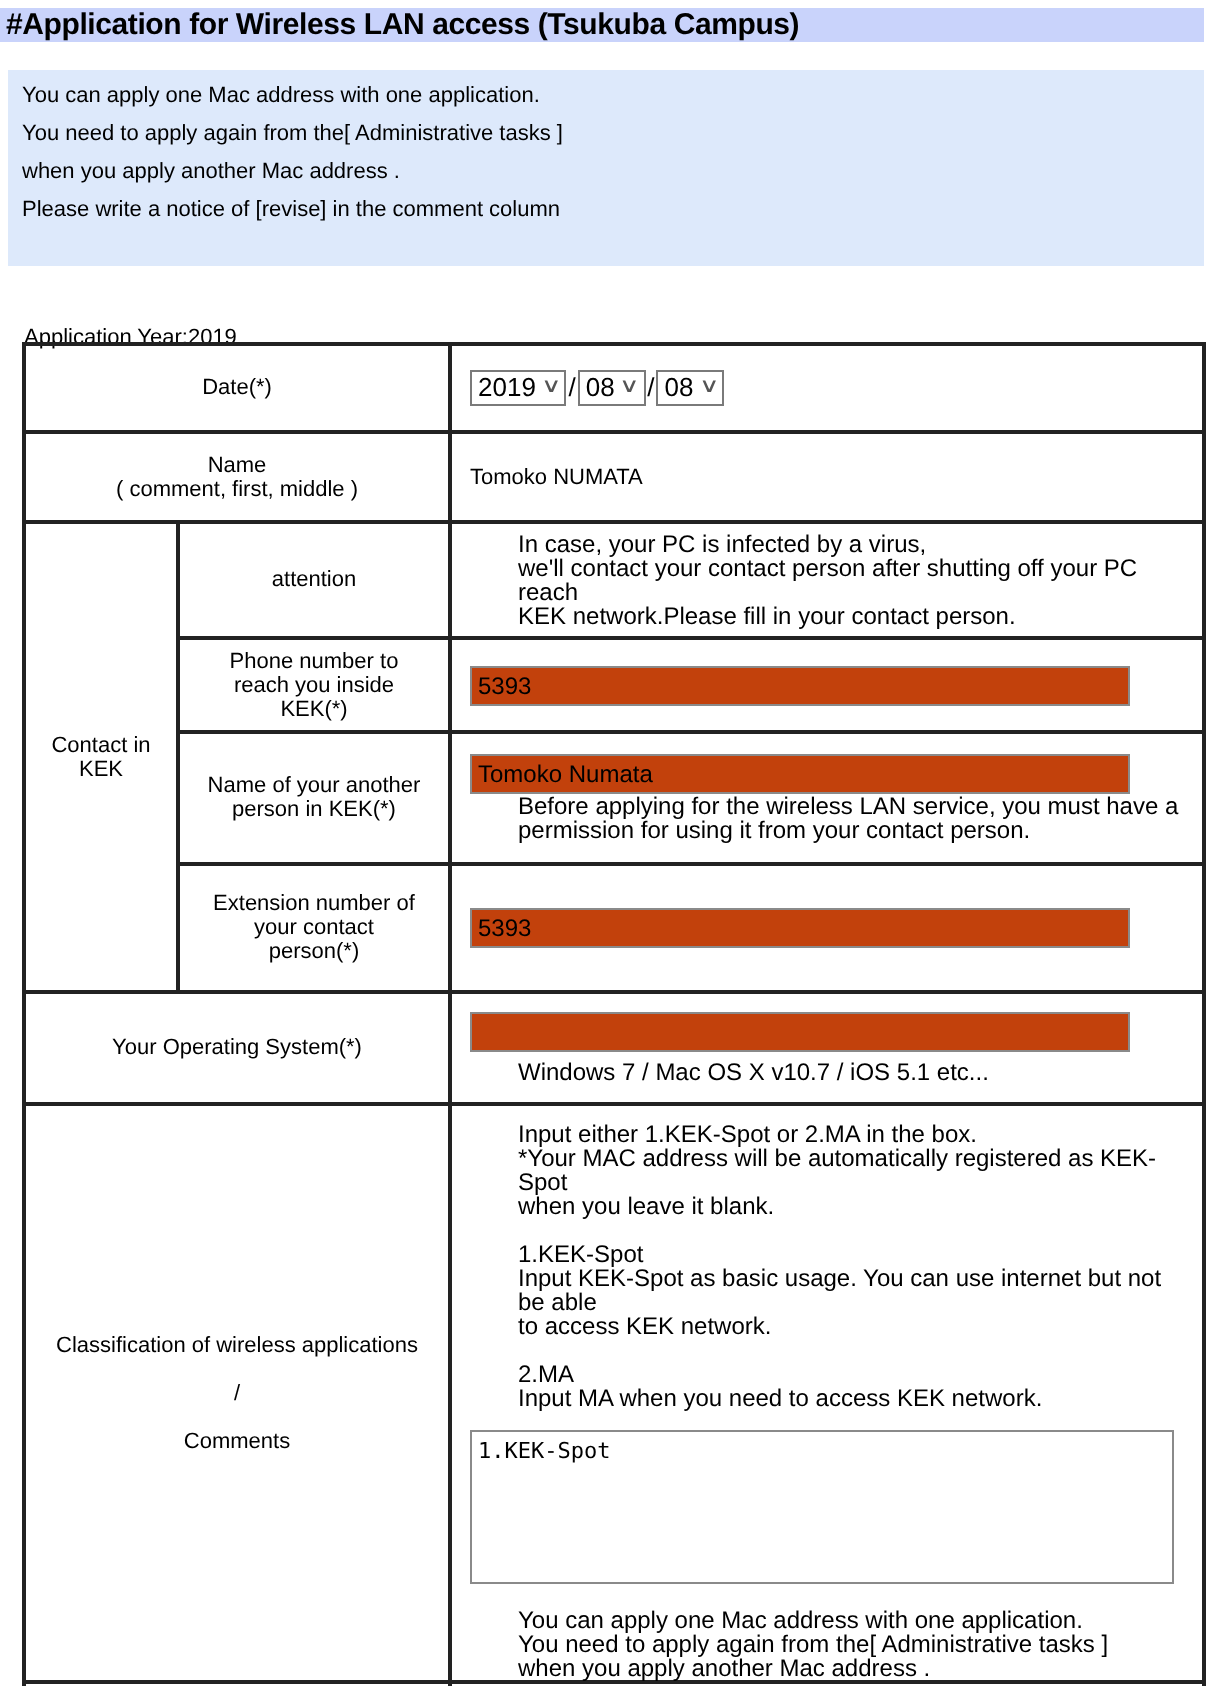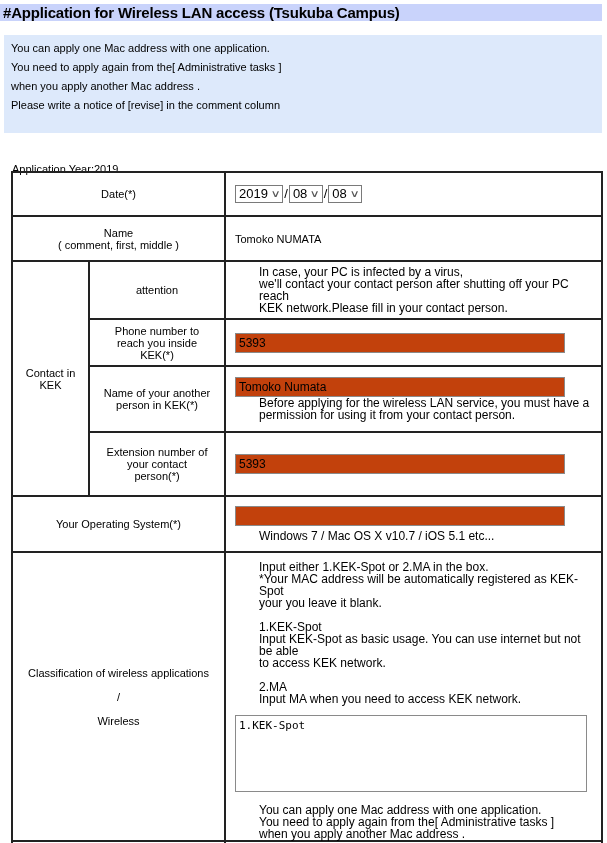--- a/index.html
+++ b/index.html
@@ -133,26 +133,26 @@
     <td class="val">
       <div class="txt"></div>
       <div class="hint" style="margin-top:4px">Windows 7 / Mac OS X v10.7 / iOS 5.1 etc...</div>
     </td>
   </tr>
 
   <tr style="height:279px">
     <td class="lbl" colspan="2">
       <div>Classification of wireless applications</div>
       <div style="margin-top:12px">/</div>
-      <div style="margin-top:12px">Wireless</div>
+      <div style="margin-top:12px">Comments</div>
     </td>
     <td class="val" style="padding-top:8px;border-radius:30px;">
       <div class="hint">Input either 1.KEK-Spot or 2.MA in the box.</div>
       <div class="hint">*Your MAC address will be automatically registered as KEK-Spot</div>
-      <div class="hint">your you leave it blank.</div>
+      <div class="hint">when you leave it blank.</div>
       <div class="gap"></div>
       <div class="hint">1.KEK-Spot</div>
       <div class="hint">Input KEK-Spot as basic usage. You can use internet but not be able</div>
       <div class="hint">to access KEK network.</div>
       <div class="gap"></div>
       <div class="hint">2.MA</div>
       <div class="hint">Input MA when you need to access KEK network.</div>
       <div style="height:10px"></div>
       <div class="area">1.KEK-Spot</div>
       <div style="height:12px"></div>

